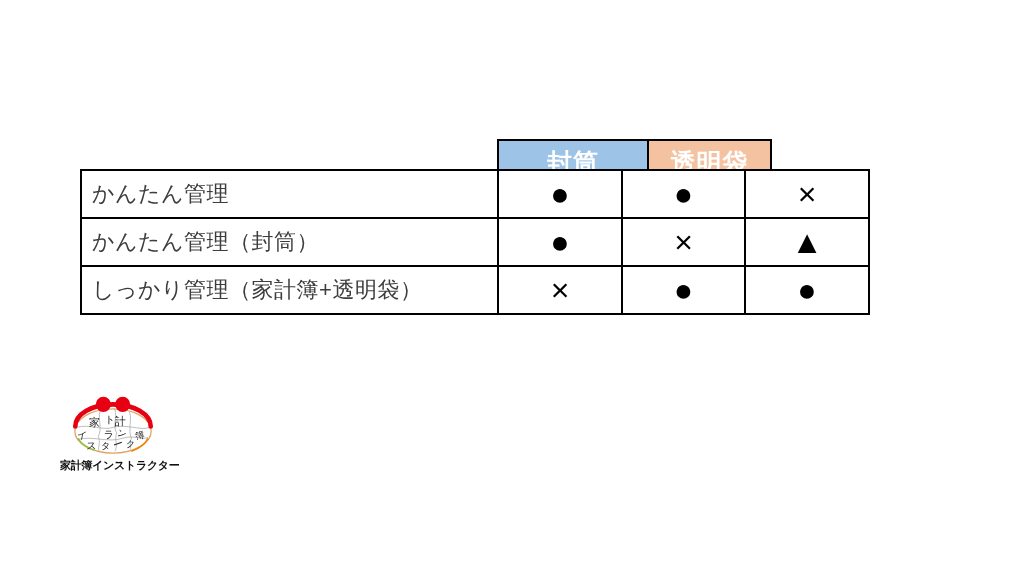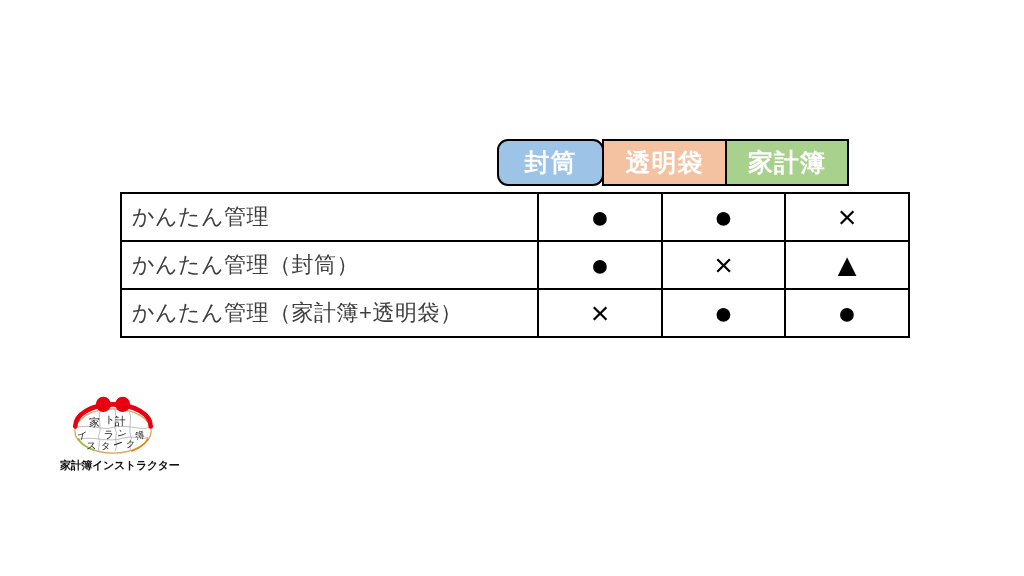--- a/index.html
+++ b/index.html
@@ -20,30 +20,29 @@
 
   
   .col-headers{position:absolute;left:497px;top:139px;display:flex;}
   .col-header{
     box-sizing:border-box;height:47px;
     border:2px solid #000;
     display:flex;align-items:center;justify-content:center;
     color:#ffffff;font-size:25px;font-weight:bold;letter-spacing:1px;
     white-space:nowrap;
   }
-  .col-header.c1{width:107px;border-radius:11px;}
+  .col-header.c1{width:152px;}
   .col-header.c2{width:125px;margin-left:-2px;justify-content:center;}
   .col-header.c3{width:124px;margin-left:-2px;}
 
   
   table.matrix{
-    position:absolute;left:80px;top:192px;
+    position:absolute;left:80px;top:169px;
     border-collapse:collapse;table-layout:fixed;
     width:788px;
-    margin-left:40px;
   }
   table.matrix td{
     border:2px solid #000;
     height:48px;box-sizing:border-box;
     background:#ffffff;
   }
   td.row-label{
     font-size:22px;color:#3d3d3d;
     padding:0 4px 0 10px;white-space:nowrap;
     letter-spacing:0.5px;
@@ -76,23 +75,20 @@
 <div class="slide">
 
 
   <div class="col-headers">
     <div class="col-header c1" style="background: rgb(157, 195, 230);">
       <span>封筒</span>
     </div>
     <div class="col-header c2" style="background: rgb(244, 194, 160);">
       <span>透明袋</span>
     </div>
-    <div class="col-header c3" style="background: rgb(169, 209, 142);">
-      <span>家計簿</span>
-    </div>
   </div>
 
   <table class="matrix">
     <colgroup>
       <col style="width:417px">
         <col style="width:124px">
         <col style="width:123px">
         <col style="width:124px">
     </colgroup>
     <tbody>
@@ -102,21 +98,21 @@
         <td class="sym">●</td>
         <td class="sym">×</td>
       </tr>
       <tr>
         <td class="row-label">かんたん管理（封筒）</td>
         <td class="sym">●</td>
         <td class="sym">×</td>
         <td class="sym">▲</td>
       </tr>
       <tr>
-        <td class="row-label">かんたん管理（家計簿+透明袋）</td>
+        <td class="row-label">しっかり管理（家計簿+透明袋）</td>
         <td class="sym">×</td>
         <td class="sym">●</td>
         <td class="sym">●</td>
       </tr>
     </tbody>
   </table>
 
   <div class="logo">
     <svg viewBox="0 0 100 64" width="92" height="59">
 

